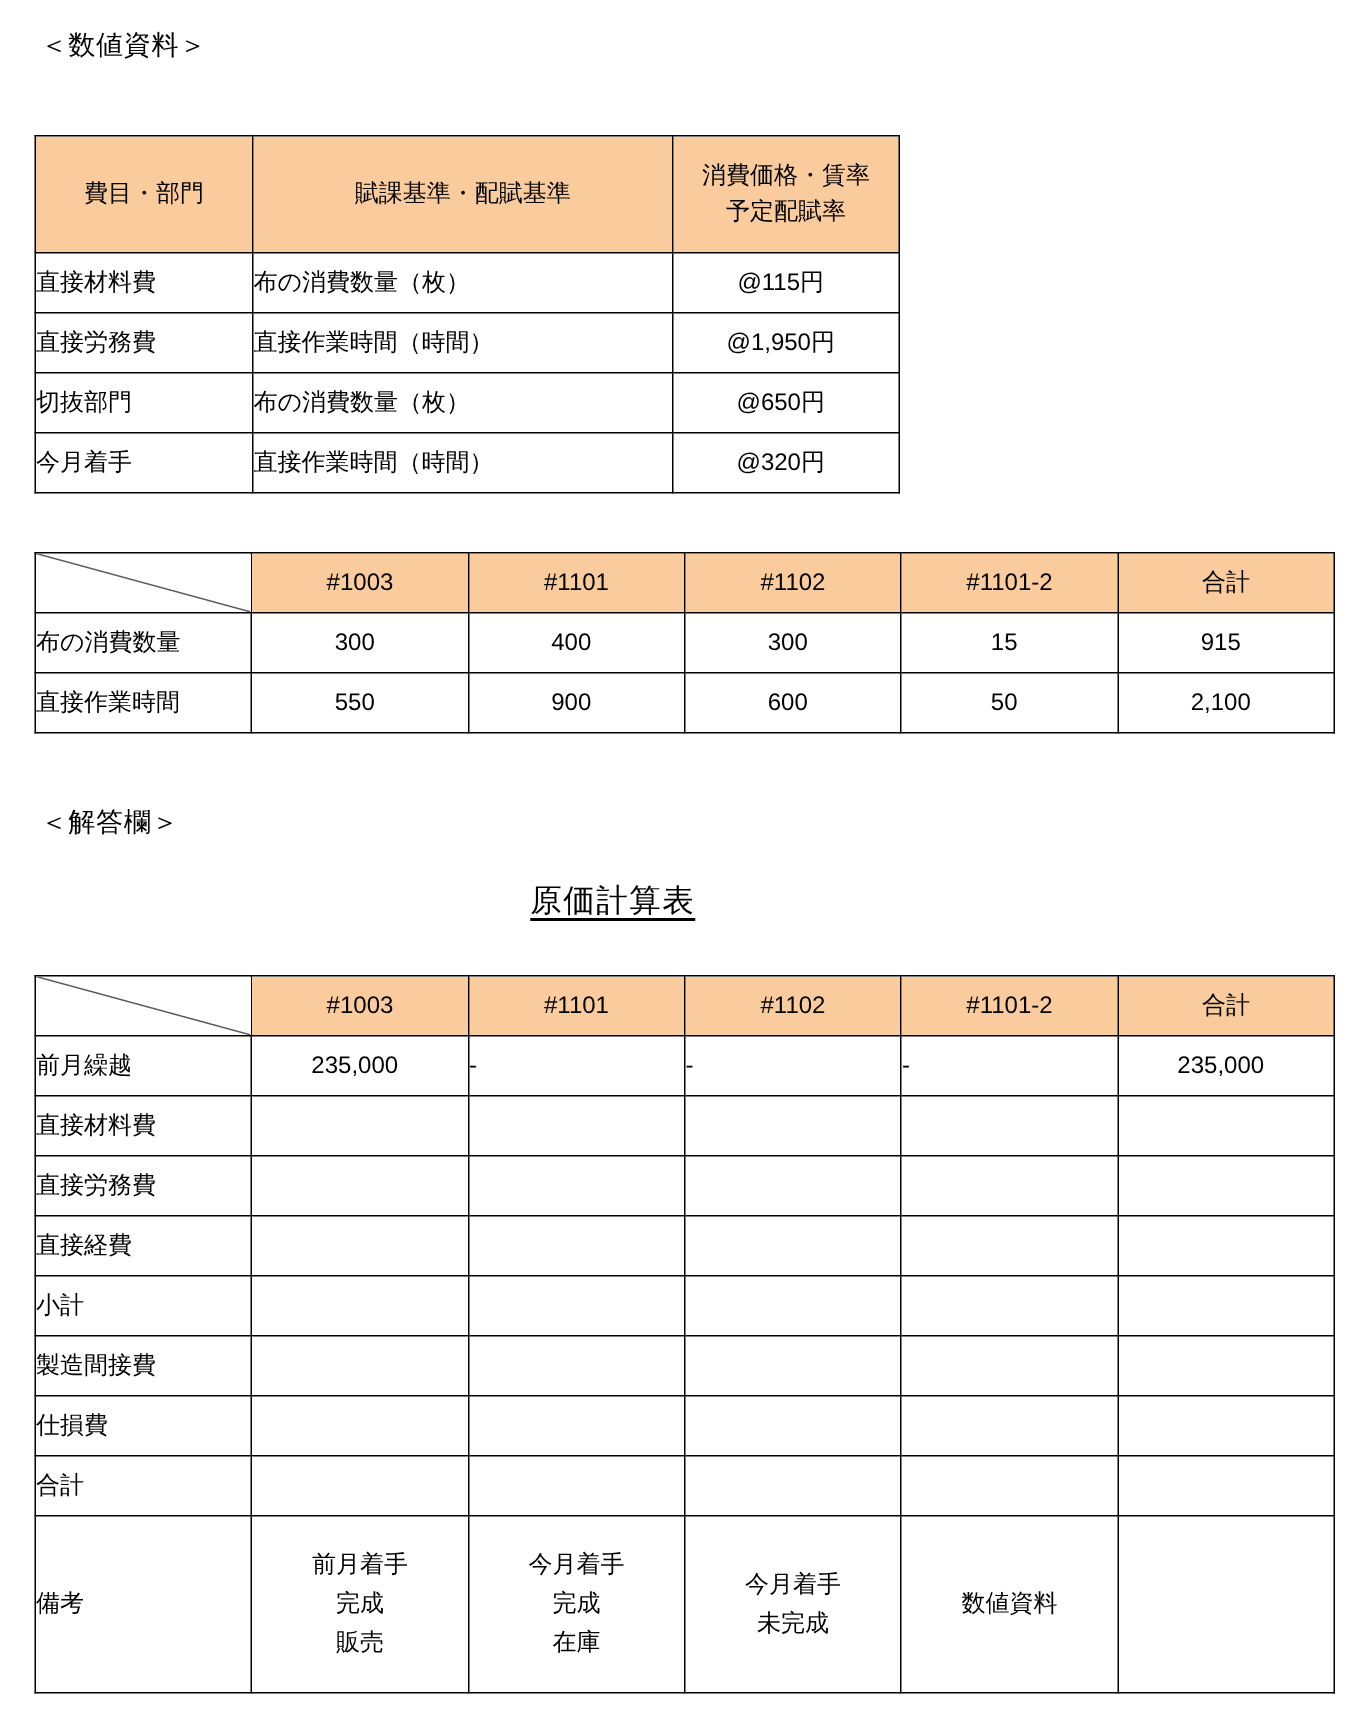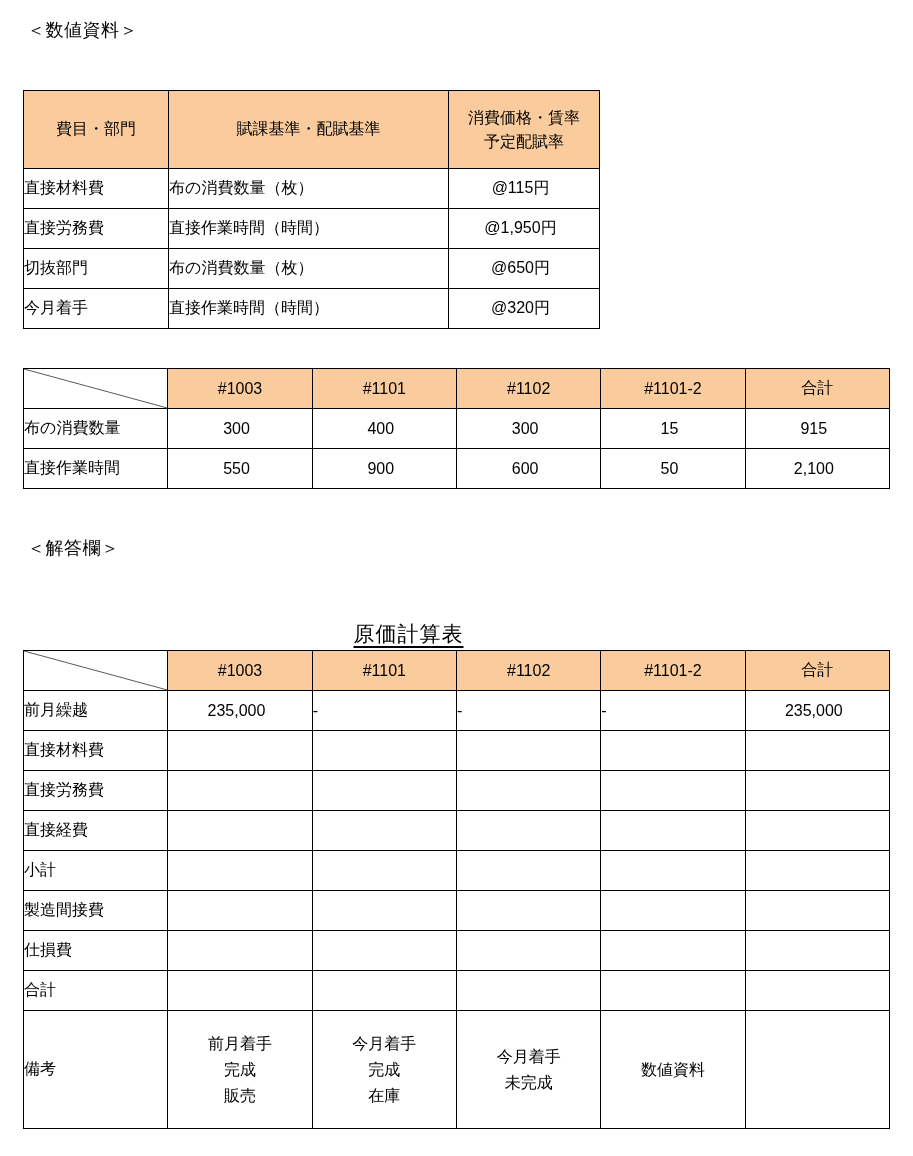--- a/index.html
+++ b/index.html
@@ -15,21 +15,21 @@
   .sec-title {
     position: absolute;
     left: 27px;
     font-size: 18px;
     letter-spacing: 0.5px;
   }
   #section1-title { top: 18px; }
   #section2-title { top: 536px; text-align: right; }
   #sheet-title {
     position: absolute;
-    left: 0; top: 620px;
+    left: 0; top: 586px;
     width: 817px;
     text-align: center;
     font-size: 21px;
     letter-spacing: 1px;
     font-family: Liberation Mono, monospace;
   }
   #sheet-title span {
     text-decoration: underline;
     text-underline-offset: 5px;
   }

